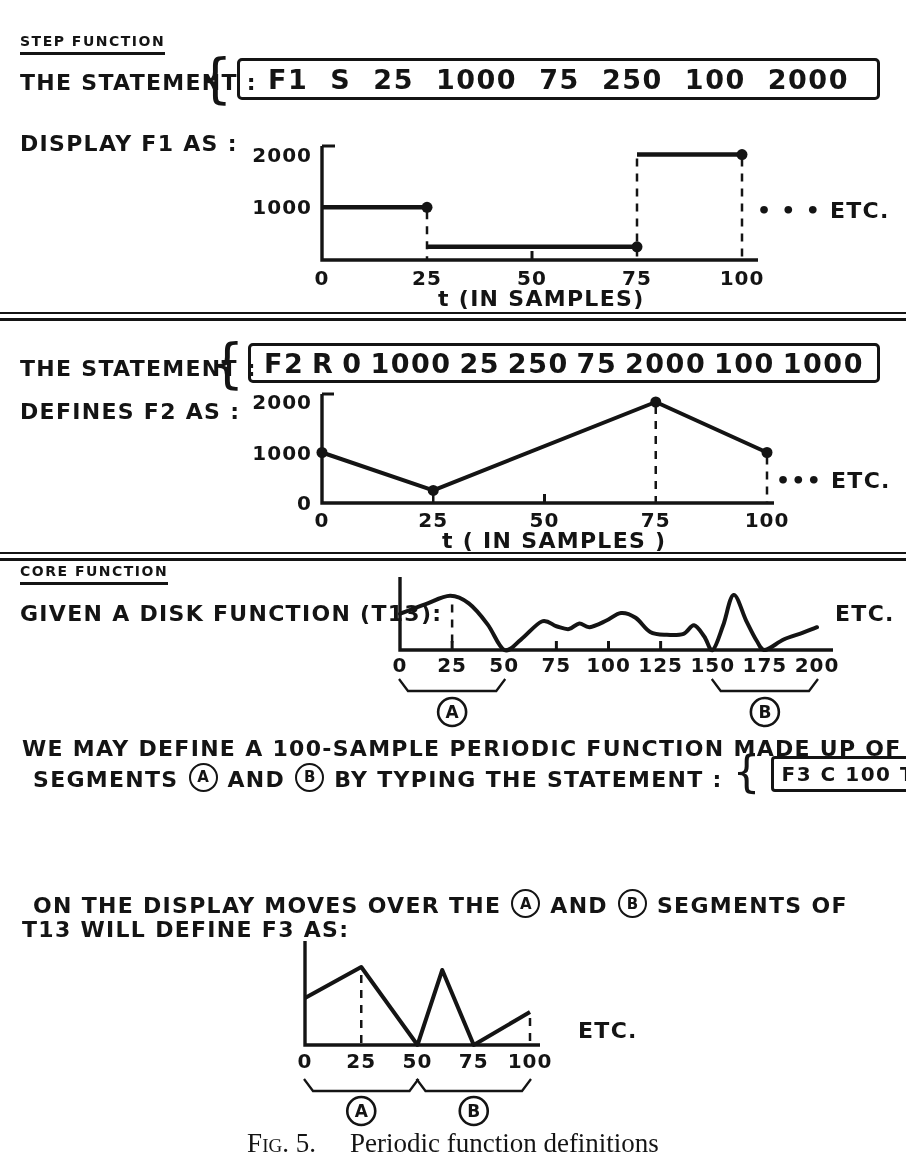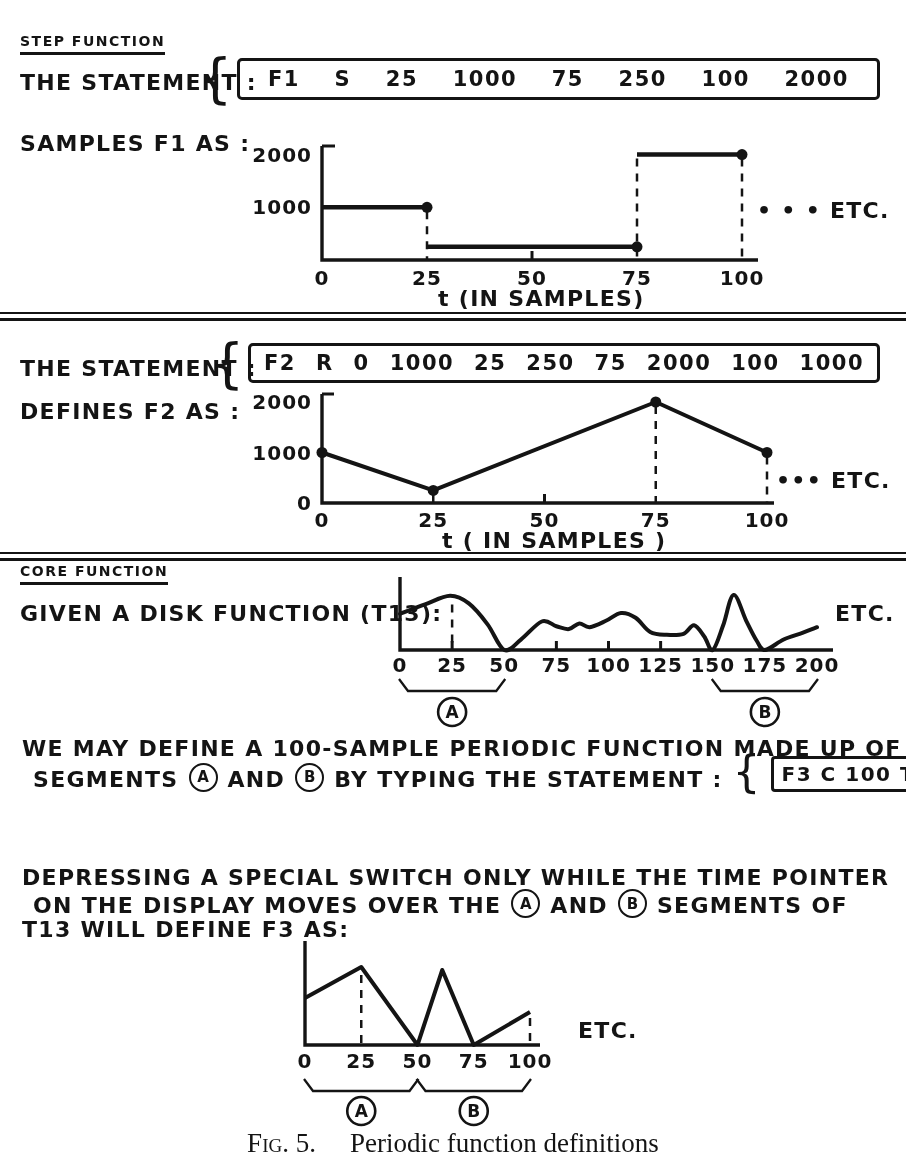--- a/index.html
+++ b/index.html
@@ -5,21 +5,21 @@
   html,body{margin:0;padding:0;background:#fff;}
   .page{position:relative;width:906px;height:1172px;background:#fff;color:#141414;
         font-family:"DejaVu Sans",sans-serif;overflow:hidden;}
   svg#plots{position:absolute;left:0;top:0;width:906px;height:1172px;}
   svg text{font-family:"DejaVu Sans",sans-serif;font-weight:700;fill:#141414;}
   .abs{position:absolute;white-space:nowrap;}
   .hand{font-weight:700;letter-spacing:1.3px;font-size:22px;}
   .title{font-weight:700;letter-spacing:1.5px;font-size:14px;border-bottom:3px solid #141414;padding-bottom:3px;}
   .stmt-box{border:3.5px solid #141414;border-radius:5px;display:flex;align-items:center;
             justify-content:space-between;box-sizing:border-box;}
-  .token{font-weight:700;font-size:21px;letter-spacing:1.5px;}
+  .token{font-weight:700;font-size:27px;letter-spacing:1.5px;}
   .brace{font-weight:400;font-size:54px;line-height:0.9;letter-spacing:0;}
   .sep{position:absolute;left:0;width:906px;height:4px;border-top:2.5px solid #141414;
        border-bottom:3.5px solid #141414;box-sizing:content-box;}
   .row{display:flex;align-items:flex-end;gap:10px;margin-left:11px;}
   .circle-letter{display:inline-flex;align-items:center;justify-content:center;
      width:25px;height:25px;border:2.5px solid #141414;border-radius:50%;
      font-size:15px;font-weight:700;letter-spacing:0;flex:0 0 auto;}
   .inline-box{border:3px solid #141414;border-radius:4px;padding:3px 8px;
      font-weight:700;font-size:20px;letter-spacing:1.5px;}
   .caption{font-family:"Liberation Serif","DejaVu Serif",serif;font-size:27px;text-align:center;}
@@ -113,21 +113,21 @@
   <div class="abs stmt-box" style="left:237px;top:58px;width:643px;height:42px;padding:0 28px">
       <span class="token">F1</span>
       <span class="token">S</span>
       <span class="token">25</span>
       <span class="token">1000</span>
       <span class="token">75</span>
       <span class="token">250</span>
       <span class="token">100</span>
       <span class="token">2000</span>
     </div>
-  <div class="abs hand" style="left:20px;top:131px">SAMPLES F1 AS :</div>
+  <div class="abs hand" style="left:20px;top:131px">DISPLAY F1 AS :</div>
   <div class="abs hand" style="left:438px;top:286px">t (IN SAMPLES)</div>
   <div class="abs hand" style="left:757px;top:198px">• • • ETC.</div>
 
   <div class="sep" style="top:312px"></div>
 
   <div class="abs hand" style="left:20px;top:356px">THE STATEMENT :</div>
   <div class="abs brace" style="left:210px;top:340px">{</div>
   <div class="abs stmt-box" style="left:248px;top:343px;width:632px;height:40px;padding:0 13px">
       <span class="token">F2</span>
       <span class="token">R</span>
@@ -154,21 +154,20 @@
   <div class="abs row" style="left:22px;top:752px">
     <span class="hand">SEGMENTS</span>
     <span class="circle-letter">A</span>
     <span class="hand">AND</span>
     <span class="circle-letter">B</span>
     <span class="hand">BY TYPING THE STATEMENT :</span>
     <span class="brace" style="font-size:44px">{</span>
     <span class="inline-box">F3 C 100 T13</span>
   </div>
 
-  <div class="abs hand" style="left:22px;top:865px">DEPRESSING A SPECIAL SWITCH ONLY WHILE THE TIME POINTER</div>
   <div class="abs row" style="left:22px;top:889px">
     <span class="hand">ON THE DISPLAY MOVES OVER THE</span>
     <span class="circle-letter">A</span>
     <span class="hand">AND</span>
     <span class="circle-letter">B</span>
     <span class="hand">SEGMENTS OF</span>
   </div>
   <div class="abs hand" style="left:22px;top:917px">T13 WILL DEFINE F3 AS:</div>
   <div class="abs hand" style="left:578px;top:1018px">ETC.</div>
 

